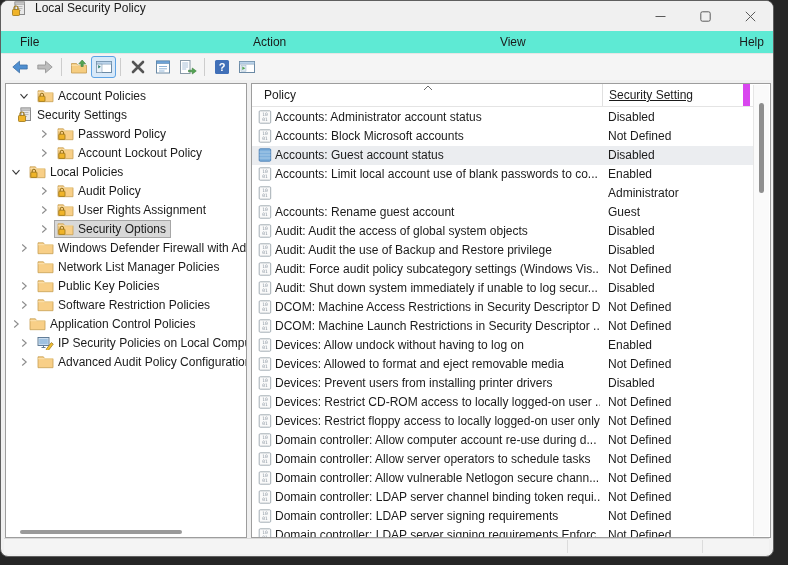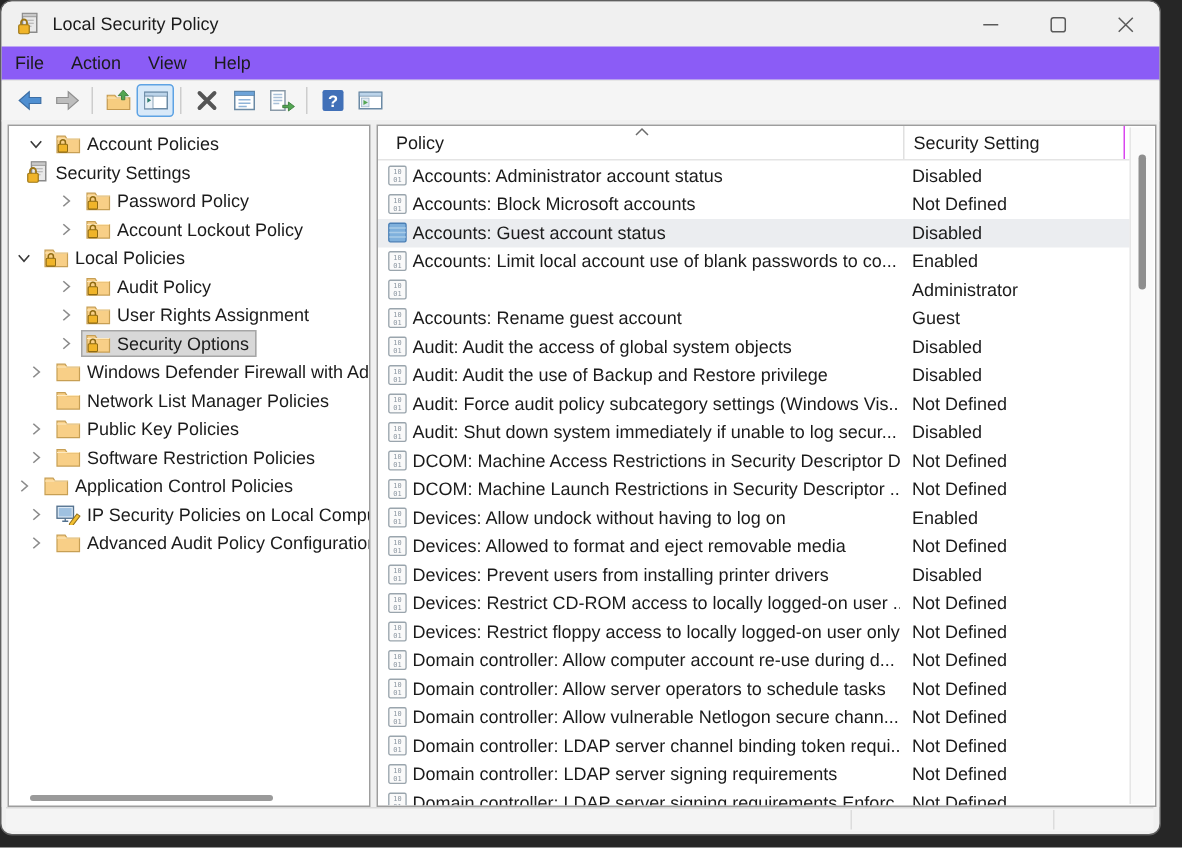--- a/index.html
+++ b/index.html
@@ -8,28 +8,28 @@
     background:#262626;
     font-family:"Liberation Sans","DejaVu Sans",sans-serif;
     -webkit-font-smoothing:antialiased;
   }
   .window{
     position:absolute;left:0;top:0;width:774px;height:557px;
     background:#f0f0f0;border:1px solid #5f5f5f;border-radius:8px;
     overflow:hidden;box-sizing:border-box;
   }
   
-  .titlebar{height:30px;display:flex;align-items:center;background:#f0f0f0;}
+  .titlebar{height:30px;display:flex;align-items:flex-start;background:#f0f0f0;}
   .app-ic{margin-left:10px;width:16px;height:16px;display:inline-flex;}
   .title{margin-left:8px;font-size:12px;color:#1b1b1b;}
   .wincontrols{margin-left:auto;display:flex;height:100%;}
   .wc{width:45px;height:100%;display:flex;align-items:center;justify-content:center;background:transparent;border:none;padding:0;cursor:default;}
   .wc span{display:inline-flex;}
   
-  .menubar{height:22px;display:flex;align-items:center;background:#8b5cf6;border-bottom:1px solid #e6e6e6;padding-left:0;}
+  .menubar{height:22px;display:flex;align-items:center;background:#5eead4;border-bottom:1px solid #e6e6e6;padding-left:10px;justify-content:space-between;}
   .menu-item{font-size:12px;color:#1b1b1b;padding:3px 9px;}
   
   .toolbar{height:26px;display:flex;align-items:center;background:#f5f5f5;border-bottom:1px solid #c3c3c3;padding-left:6px;}
   .tbtn{width:25px;height:22px;display:flex;align-items:center;justify-content:center;border:1px solid transparent;border-radius:3px;box-sizing:border-box;}
   .tbtn.pressed{background:#d8e9f9;border-color:#5ea3e4;}
   .tic{display:inline-flex;}
   .tsep{width:1px;height:18px;background:#cdcdcd;margin:0 4px;}
   
   .content{position:absolute;left:0;top:79px;right:0;bottom:18px;background:#f0f0f0;}
   .tree-pane{
@@ -46,21 +46,21 @@
   .hscroll{position:absolute;left:2px;right:2px;bottom:2px;height:5px;}
   .hthumb{position:absolute;left:12px;top:0;width:162px;height:4px;background:#9a9a9a;border-radius:2px;}
   
   .list-pane{
     position:absolute;left:250px;top:3px;width:520px;height:455px;
     background:#ffffff;border:1px solid #9d9d9d;box-sizing:border-box;overflow:hidden;
   }
   .list-header{position:absolute;left:0;top:0;right:16px;height:22px;border-bottom:1px solid #e4e4e4;background:#fff;}
   .col{position:absolute;top:0;height:22px;display:flex;align-items:center;font-size:12px;color:#1b1b1b;box-sizing:border-box;}
   .col-policy{left:0;width:350px;padding-left:12px;}
-  .col-setting{left:350px;width:148px;padding-left:6px;border-left:1px solid #e0e0e0;border-right:1px solid #d946ef;}
+  .col-setting{left:350px;width:148px;padding-left:6px;border-left:1px solid #e0e0e0;border-right:7px solid #d946ef;text-decoration:underline;}
   .sort{position:absolute;left:170px;top:0;}
   .list-body{position:absolute;left:0;top:24px;right:16px;bottom:0;overflow:hidden;}
   .list-row{position:relative;height:19px;}
   .list-row.selected{background:#ebedf0;}
   .picon{position:absolute;left:6px;top:2px;display:inline-flex;}
   .pol{position:absolute;left:23px;top:2px;width:325px;font-size:12px;color:#1b1b1b;white-space:nowrap;overflow:hidden;}
   .set{position:absolute;left:356px;top:2px;width:145px;font-size:12px;color:#1b1b1b;white-space:nowrap;overflow:hidden;}
   .vscroll{position:absolute;right:1px;top:1px;bottom:1px;width:15px;background:#fafafa;border-left:1px solid #e6e6e6;}
   .vthumb{position:absolute;left:5px;top:18px;width:5px;height:90px;background:#8f8f8f;border-radius:2.5px;}
   

